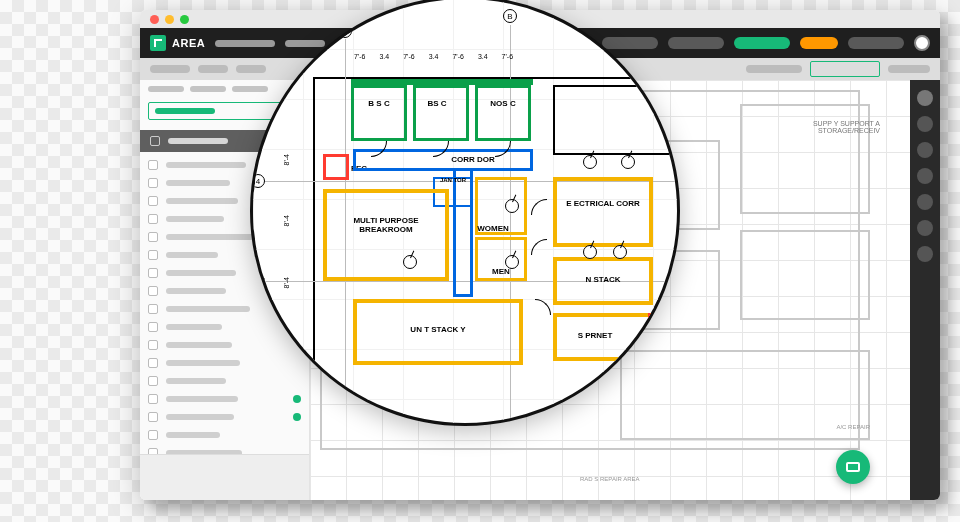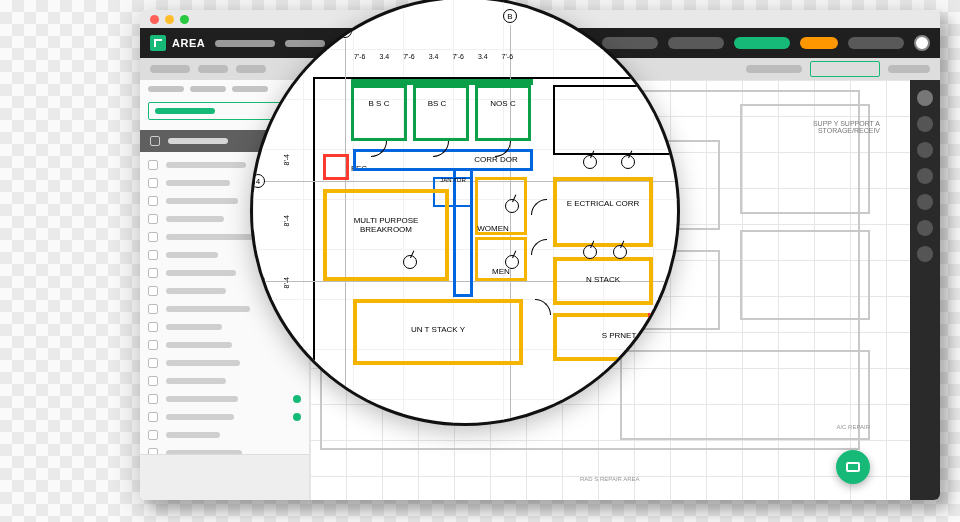--- a/index.html
+++ b/index.html
@@ -96,21 +96,21 @@
   .mag-wrap{
     position:absolute; left:250px; top:-4px; width:430px; height:430px; border-radius:50%;
     border:3px solid #111; background:#fff; overflow:hidden;
     box-shadow: 0 6px 24px rgba(0,0,0,.25), inset 0 0 0 2px #fff;
   }
   .mag{position:absolute; inset:0;}
   .m-line{position:absolute;background:#000}
   .m-box{position:absolute;border:3px solid}
   .m-thin{position:absolute;border:2px solid #000}
   .m-fill{position:absolute}
-  .m-label{position:absolute;font-size:8px;font-weight:400;color:#000;white-space:nowrap;text-align:center}
+  .m-label{position:absolute;font-size:8px;font-weight:700;color:#000;white-space:nowrap;text-align:center}
   .m-dim{position:absolute;font-size:7px;color:#000;white-space:nowrap}
   .m-node{position:absolute;width:14px;height:14px;border:1px solid #000;border-radius:50%;background:#fff;display:flex;align-items:center;justify-content:center;font-size:8px}
   .m-door{position:absolute;width:16px;height:16px;border:1px solid #000;border-left:none;border-top:none;border-radius:0 0 100% 0}
   .m-sw{position:absolute;width:14px;height:14px;border:1px solid #000;border-radius:50%;background:#fff}
   .m-sw:after{content:"";position:absolute;left:50%;top:-6px;width:0;height:8px;border-left:1px solid #000;transform:rotate(25deg);transform-origin:bottom}
 
   .grn{border-color:#0aa04a}.ylw{border-color:#f5b400}.blu{border-color:#0066e0}.red{border-color:#ff3b30}
 
 </style>
 </head>
@@ -338,21 +338,21 @@
     <div class="m-label" style="left:160px;top:100px;width:48px">BS C</div>
     <div class="m-box grn" style="left:222px;top:86px;width:56px;height:56px"></div>
     <div class="m-label" style="left:222px;top:100px;width:56px">NOS C</div>
 
     <div class="m-fill" style="left:98px;top:80px;width:182px;height:6px;background:#0aa04a"></div>
 
     <div class="m-box red" style="left:70px;top:155px;width:26px;height:26px;border-width:3px"></div>
     <div class="m-label" style="left:98px;top:165px;width:30px;text-align:left">FEC</div>
 
     <div class="m-box blu" style="left:100px;top:150px;width:180px;height:22px;border-width:3px"></div>
-    <div class="m-label" style="left:208px;top:156px;width:70px">CORR DOR</div>
+    <div class="m-label" style="left:185px;top:156px;width:70px">CORR DOR</div>
     <div class="m-box blu" style="left:200px;top:170px;width:20px;height:128px;border-width:3px;border-top:none"></div>
 
     <div class="m-box blu" style="left:180px;top:178px;width:40px;height:30px;border-width:2px"></div>
     <div class="m-label" style="left:178px;top:178px;width:44px;font-size:6px">JAN TOR</div>
 
     <div class="m-box ylw" style="left:70px;top:190px;width:126px;height:92px;border-width:4px"></div>
     <div class="m-label" style="left:80px;top:218px;width:106px;white-space:normal;line-height:1.1">MULTI PURPOSE
 BREAKROOM</div>
 
     <div class="m-box ylw" style="left:222px;top:178px;width:52px;height:58px;border-width:3px"></div>
@@ -361,21 +361,21 @@
     <div class="m-label" style="left:222px;top:268px;width:52px">MEN</div>
 
     <div class="m-box ylw" style="left:300px;top:178px;width:100px;height:70px;border-width:4px"></div>
     <div class="m-label" style="left:300px;top:200px;width:100px;white-space:normal">E ECTRICAL
 CORR</div>
 
     <div class="m-box ylw" style="left:300px;top:258px;width:100px;height:48px;border-width:4px"></div>
     <div class="m-label" style="left:300px;top:276px;width:100px">N STACK</div>
 
     <div class="m-box ylw" style="left:300px;top:314px;width:100px;height:48px;border-width:4px"></div>
-    <div class="m-label" style="left:316px;top:332px;width:100px">S PRNET</div>
+    <div class="m-label" style="left:292px;top:332px;width:100px">S PRNET</div>
 
     <div class="m-fill" style="left:395px;top:314px;width:6px;height:48px;background:#ff3b30"></div>
 
     <div class="m-box ylw" style="left:100px;top:300px;width:170px;height:66px;border-width:4px"></div>
     <div class="m-label" style="left:100px;top:326px;width:170px">UN T STACK Y</div>
 
     <div class="m-door" style="left:118px;top:142px"></div>
     <div class="m-door" style="left:180px;top:142px"></div>
     <div class="m-door" style="left:242px;top:142px"></div>
     <div class="m-door" style="left:278px;top:240px;transform:rotate(180deg)"></div>

